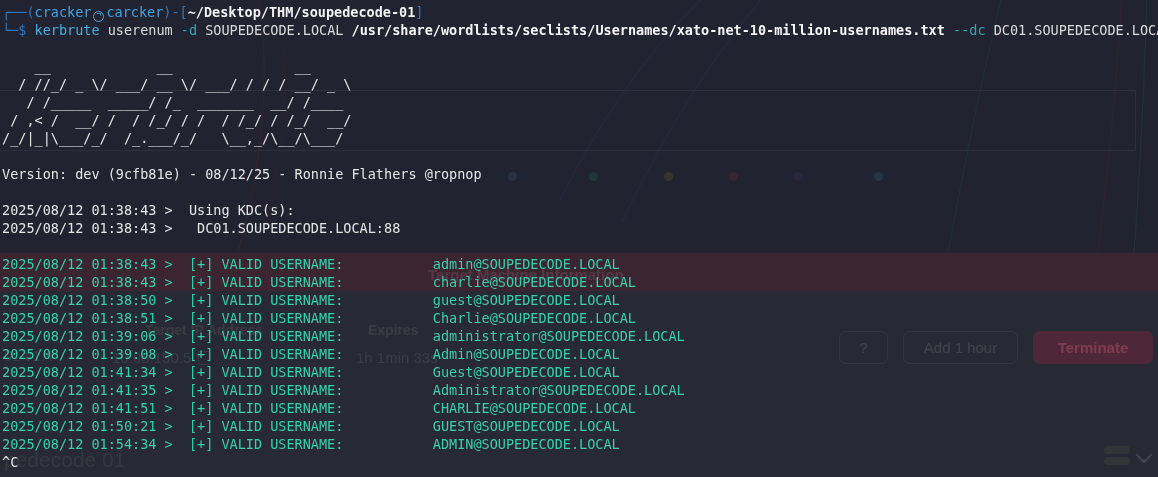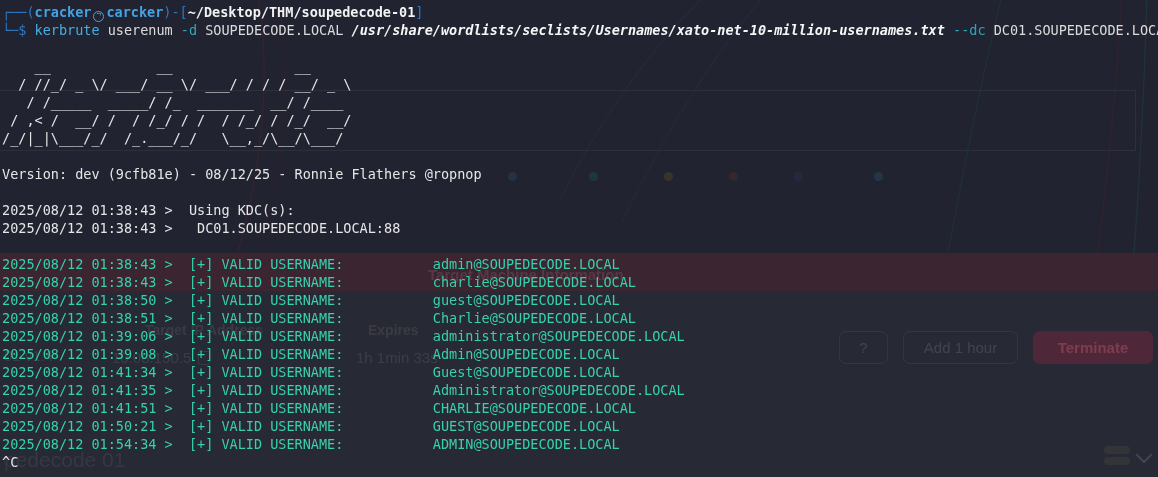--- a/index.html
+++ b/index.html
@@ -29,28 +29,28 @@
   .eq-ic{position:absolute;left:1104px;top:446px;}
   .eq-ic i{display:block;width:26px;height:8px;border-radius:4px;background:rgba(195,195,110,0.08);margin-bottom:3px;}
   .chev{position:absolute;left:1138px;top:449px;width:10px;height:10px;
     border-right:2px solid rgba(255,255,255,0.13);border-bottom:2px solid rgba(255,255,255,0.13);
     transform:rotate(45deg);}
   
   .term{position:absolute;left:2px;top:3px;right:0;z-index:2;
     font-size:13.5px;line-height:18px;color:#e6e6e6;}
   .tl{height:18px;white-space:pre;}
   .c-frame{color:#2e77c0;}
-  .c-user{color:#44a3e4;font-weight:bold;}
+  .c-user{color:#44a3e4;font-weight:normal;}
   .c-path{color:#f2f2f2;font-weight:bold;margin-top:23px;}
   .c-fg{color:#e6e6e6;}
   .c-teal{color:#36d1ae;}
   .sg-cmd{color:#46aee0;}
   .sg-fg{color:#dcdcdc;}
   .sg-opt{color:#2fa7b8;}
-  .sg-bold{color:#f6f6f6;font-weight:bold;font-style:italic;}
+  .sg-bold{color:#f6f6f6;font-weight:bold;}
   .kat{display:inline-flex;align-items:center;justify-content:center;
     width:11px;height:11px;border:1.5px solid #44a3e4;border-radius:50%;
     margin:0 2px;position:relative;top:1px;box-sizing:border-box;}
   .kat i{font-style:normal;font-size:8px;line-height:8px;color:#44a3e4;position:relative;top:-1px;}
 </style>
 </head>
 <body>
 
 <div class="bg">
   <svg class="bg-svg" width="1158" height="477" viewBox="0 0 1158 477">

